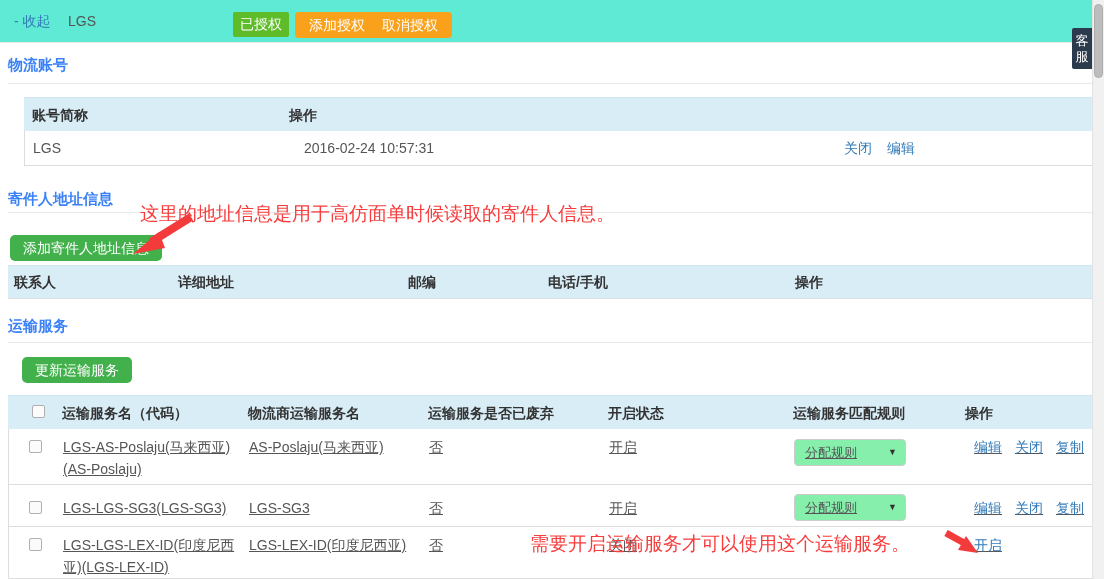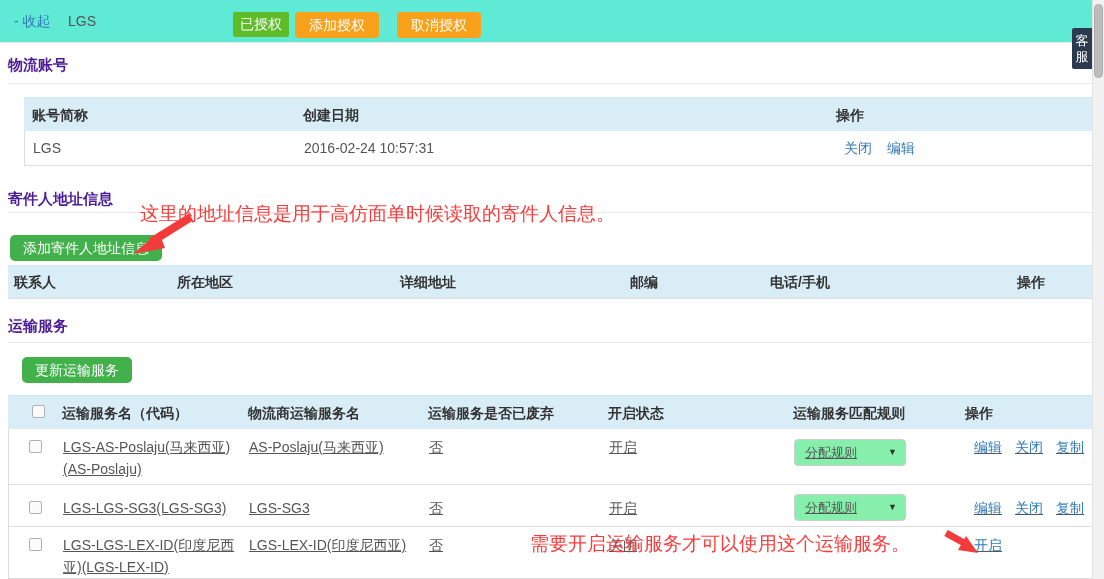--- a/index.html
+++ b/index.html
@@ -8,31 +8,31 @@
   .page { position:relative; width:1104px; height:579px; overflow:hidden; }
 
   
   .topbar { position:relative; height:43px; background:#5eead4; border-bottom:1px solid #e9e9e9; }
   .collapse-link { position:absolute; left:14px; top:13px; color:#337ab7; font-size:14px; text-decoration:none; cursor:pointer; }
   .account-name { position:absolute; left:68px; top:13px; color:#555; }
   .badge-green { position:absolute; left:233px; top:12px; height:25px; line-height:25px; padding:0 7px;
     background:#5ebc28; color:#fff; font-size:14px; border-radius:2px; }
   .btn-orange { position:absolute; top:12px; height:26px; line-height:26px; padding:0 14px; border:none;
     background:#f9a11b; color:#fff; font-size:14px; border-radius:4px; cursor:pointer; }
-  .btn-add-auth { left:295px; } .btn-cancel-auth { left:397px; }
+  .btn-add-auth { left:295px; } .btn-cancel-auth { left:368px; }
 
   
   .support-tab { position:absolute; right:12px; top:28px; width:20px; padding:5px 3px; background:#2c3a4d;
     color:#fff; font-size:13px; line-height:1.2; text-align:center; border-radius:2px 0 0 2px; z-index:6; cursor:pointer; }
   .scrollbar { position:absolute; right:0; top:0; width:12px; height:579px; background:#f1f1f1; border-left:1px solid #e2e2e2; z-index:5; }
   .scroll-thumb { position:absolute; left:1px; top:4px; width:9px; height:74px; background:#bdbdbd;
     border:1px solid #ababab; border-radius:5px; cursor:pointer; }
 
   
-  .sec-title { padding:0 0 0 8px; font-size:15px; font-weight:bold; color:#4c1d95; line-height:20px; }
+  .sec-title { padding:0 0 0 8px; font-size:15px; font-weight:bold; color:#3b82f6; line-height:20px; }
   .divider { border-top:1px solid #e8e8e8; margin:0 11px 0 8px; }
   .btn-green { display:inline-block; height:26px; line-height:26px; padding:0 13px; background:#42b14c; border:none;
     color:#fff; font-size:14px; border-radius:5px; cursor:pointer; }
 
   
   .tbl { margin:0 11px 0 8px; }
   .t-head { display:flex; align-items:center; height:34px; background:#d9edf7; border-top:1px solid #cfe7f5;
     font-weight:bold; color:#333; }
   .t-body { border:1px solid #ddd; border-top:none; }
   .t-row { display:flex; }
@@ -94,21 +94,20 @@
     <button class="btn-orange btn-cancel-auth">取消授权</button>
   </div>
 
   
   <div class="sec-title sp-title1">物流账号</div>
   <div class="divider hr1"></div>
 
   <div class="tbl tbl1">
     <div class="t-head">
       <div class="cell t1c1">账号简称</div>
-      <div class="cell t1c2">创建日期</div>
       <div class="cell t1c3">操作</div>
     </div>
     <div class="t-body">
       <div class="t-row t1-row">
         <div class="cell t1c1">LGS</div>
         <div class="cell t1c2">2016-02-24 10:57:31</div>
         <div class="cell t1c3 t1-ops">
           <a class="link">关闭</a>
           <a class="link">编辑</a>
         </div>
@@ -117,21 +116,20 @@
   </div>
 
   
   <div class="sec-title sp-title2">寄件人地址信息</div>
   <div class="divider hr2"></div>
   <button class="btn-green btn-addr">添加寄件人地址信息</button>
 
   <div class="tbl tbl2">
     <div class="t-head addr-head">
       <div class="cell a1">联系人</div>
-      <div class="cell a2">所在地区</div>
       <div class="cell a3">详细地址</div>
       <div class="cell a4">邮编</div>
       <div class="cell a5">电话/手机</div>
       <div class="cell a6">操作</div>
     </div>
   </div>
 
   
   <div class="sec-title sp-title3">运输服务</div>
   <div class="divider hr3"></div>

